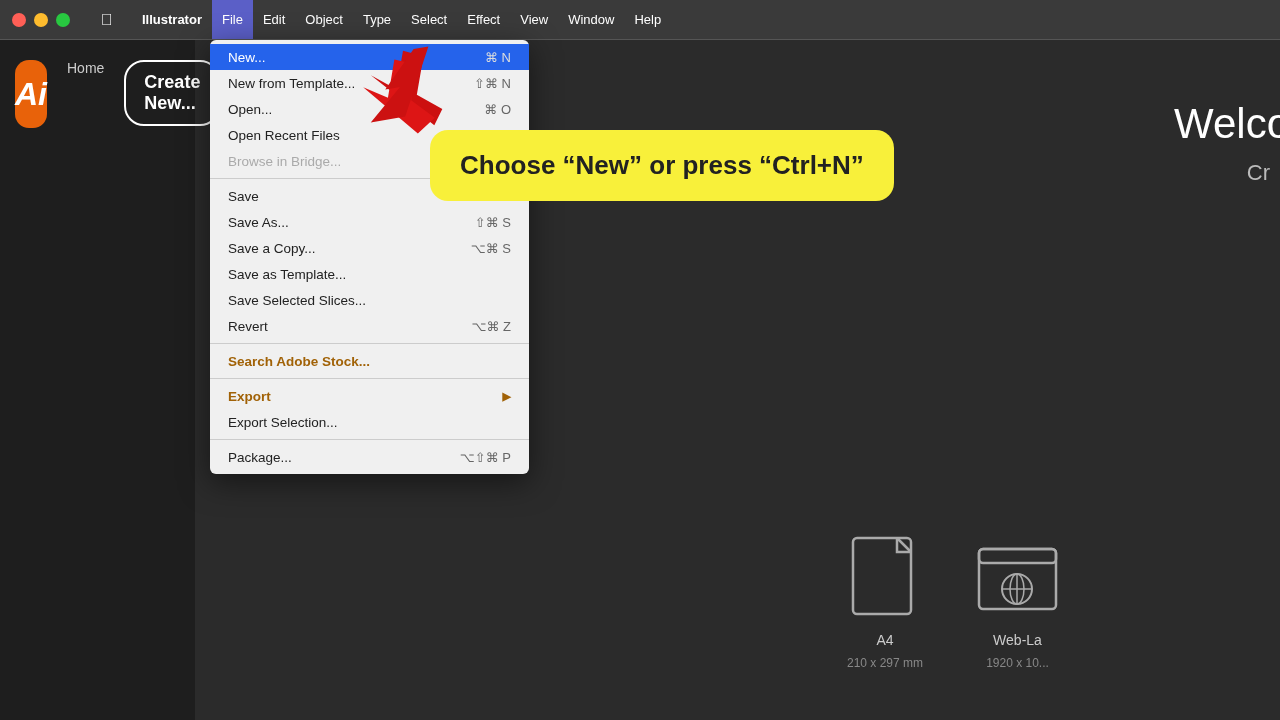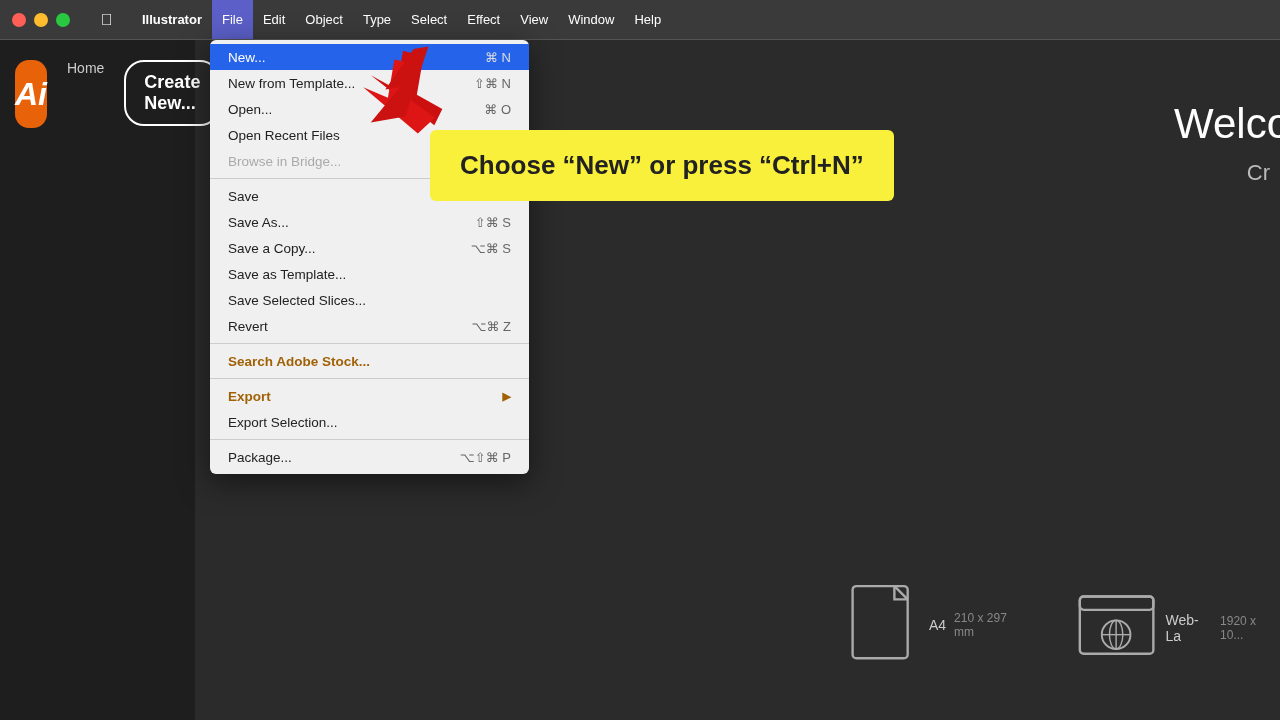--- a/index.html
+++ b/index.html
@@ -126,21 +126,21 @@
     .create-label {
       color: #bbb;
       font-size: 22px;
       font-weight: 300;
       position: absolute;
       top: 120px;
       right: 10px;
     }
     .template-item {
       display: flex;
-      flex-direction: row;
+      flex-direction: column;
       align-items: center;
       gap: 8px;
     }
     .template-name {
       color: #ccc;
       font-size: 14px;
     }
     .template-size {
       color: #888;
       font-size: 12px;
@@ -198,21 +198,21 @@
     .menu-arrow {
       font-size: 11px;
     }
 
     
     .callout {
       position: absolute;
       left: 430px;
       top: 130px;
       background: #f8f03a;
-      border-radius: 6px;
+      border-radius: 18px;
       padding: 20px 30px;
       font-size: 26px;
       font-weight: 700;
       color: #222;
       z-index: 200;
       white-space: nowrap;
     }
 
     
     .arrow-overlay {

